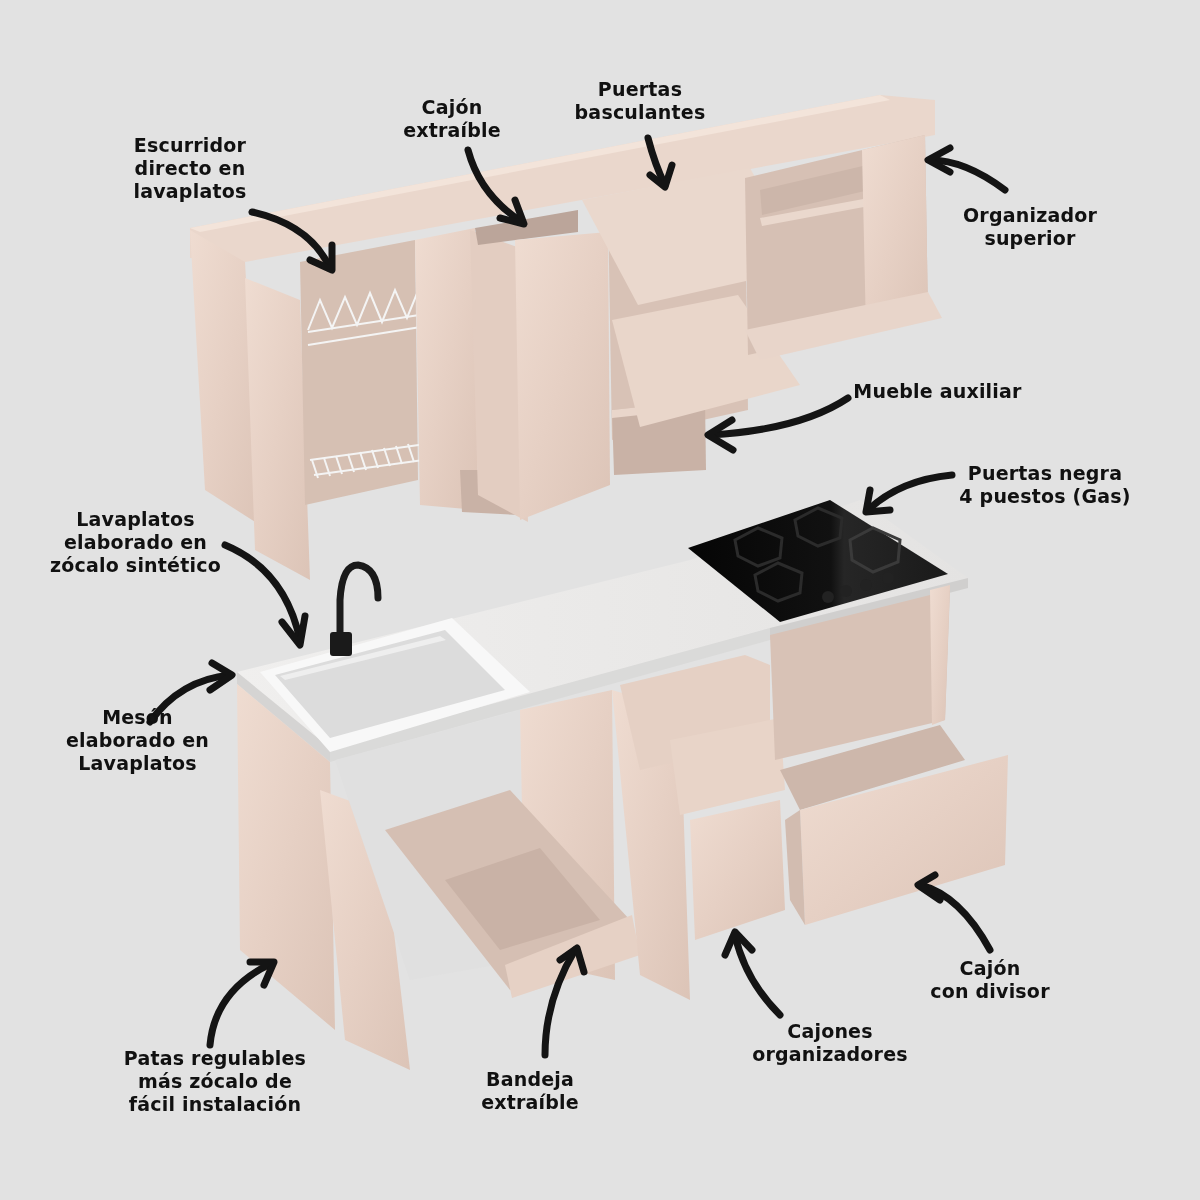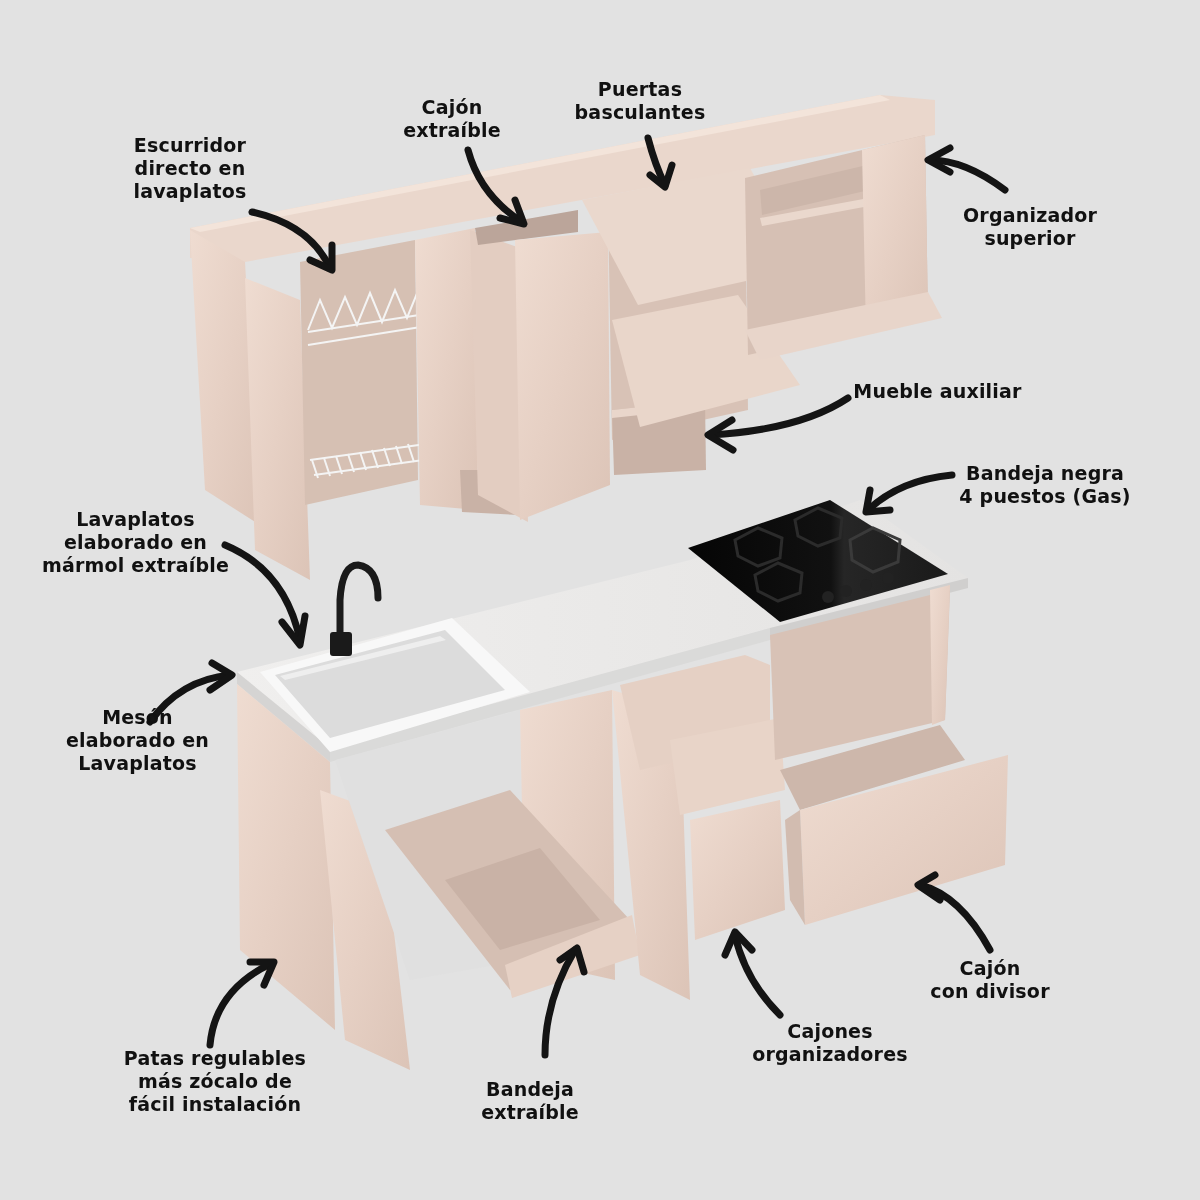--- a/index.html
+++ b/index.html
@@ -189,39 +189,39 @@
   <span>basculantes</span>
 </div>
 <div class="label" style="left:955px; top:204px; width:150px;">
   <span>Organizador</span>
   <span>superior</span>
 </div>
 <div class="label" style="left:845px; top:380px; width:185px;">
   <span>Mueble auxiliar</span>
 </div>
 <div class="label" style="left:950px; top:462px; width:190px;">
-  <span>Bandeja negra</span>
+  <span>Puertas negra</span>
   <span>4 puestos (Gas)</span>
 </div>
 <div class="label" style="left:38px; top:508px; width:195px;">
   <span>Lavaplatos</span>
   <span>elaborado en</span>
-  <span>mármol extraíble</span>
+  <span>zócalo sintético</span>
 </div>
 <div class="label" style="left:50px; top:706px; width:175px;">
   <span>Mesón</span>
   <span>elaborado en</span>
   <span>Lavaplatos</span>
 </div>
 <div class="label" style="left:110px; top:1047px; width:210px;text-align:center;">
   <span>Patas regulables</span>
   <span>más zócalo de</span>
   <span>fácil instalación</span>
 </div>
-<div class="label" style="left:465px; top:1068px; width:130px;margin-top:10px;">
+<div class="label" style="left:465px; top:1068px; width:130px;">
   <span>Bandeja</span>
   <span>extraíble</span>
 </div>
 <div class="label" style="left:740px; top:1020px; width:180px;">
   <span>Cajones</span>
   <span>organizadores</span>
 </div>
 <div class="label" style="left:915px; top:957px; width:150px;">
   <span>Cajón</span>
   <span>con divisor</span>

